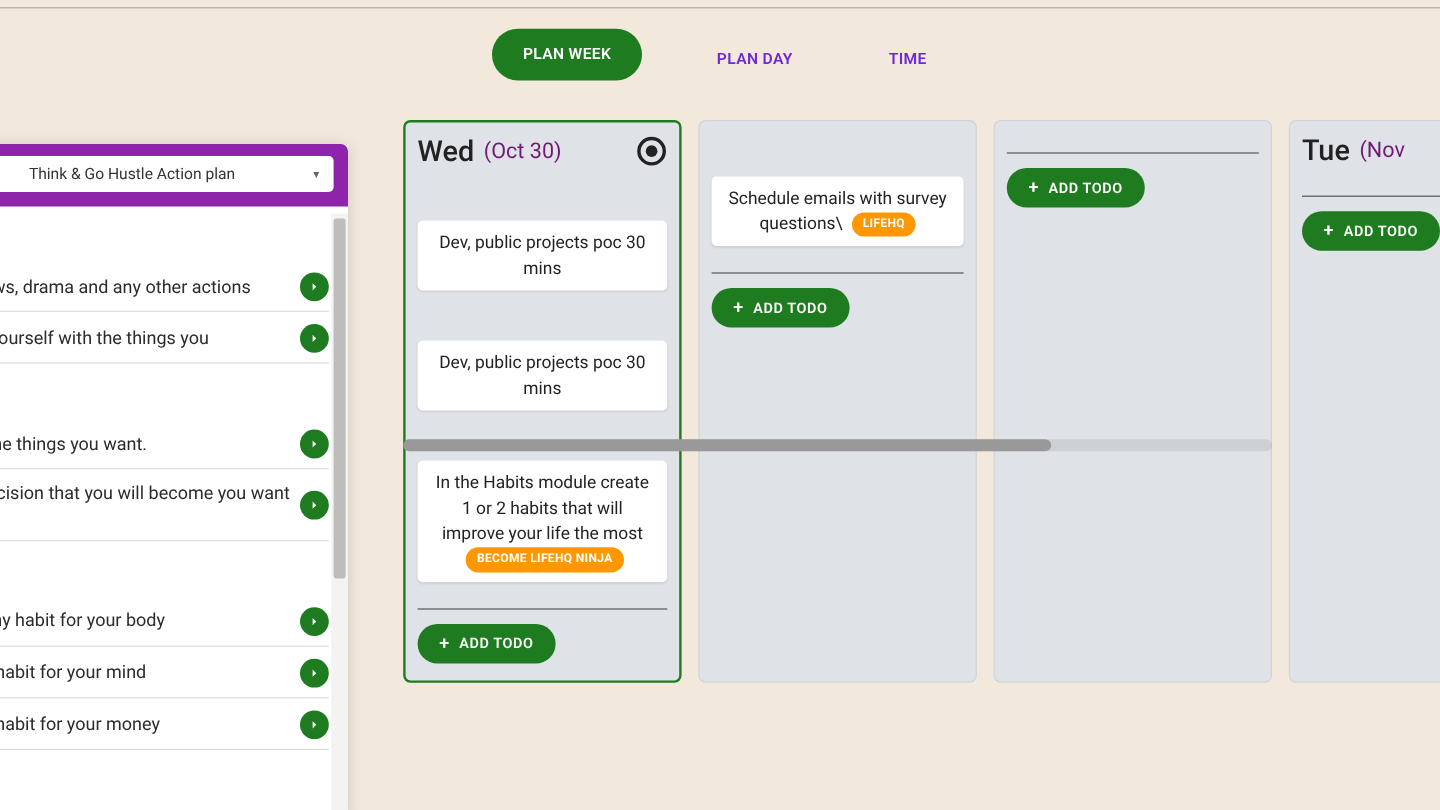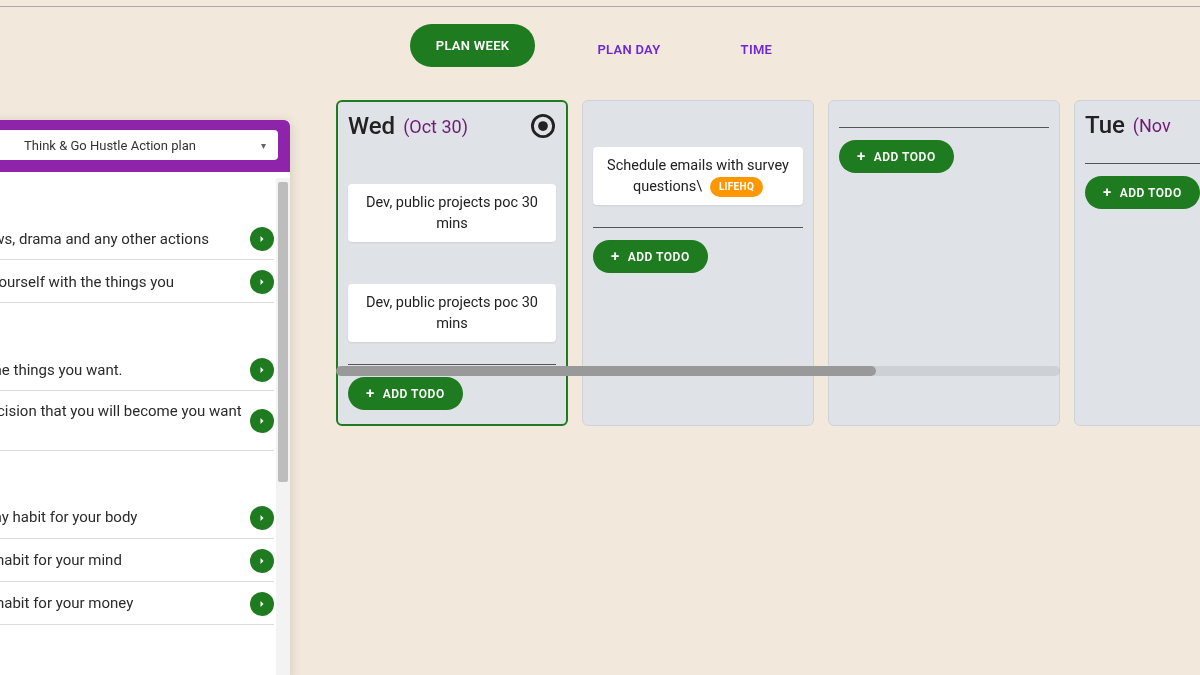--- a/index.html
+++ b/index.html
@@ -324,20 +324,21 @@
       <div class="day-head">
         <span class="day-name">Wed</span>
         <span class="day-date">(Oct 30)</span>
         <span class="bullseye"><svg viewBox="0 0 32 32">
             <circle cx="16" cy="16" r="13" fill="none" stroke="#222" stroke-width="3.5"></circle>
             <circle cx="16" cy="16" r="6" fill="#222"></circle>
           </svg></span>
       </div>
       <div class="card"><span>Dev, public projects poc 30 mins </span></div>
       <div class="card"><span>Dev, public projects poc 30 mins </span></div>
+      <div class="card"><span>In the Habits module create 1 or 2 habits that will improve your life the most </span><span class="badge">BECOME LIFEHQ NINJA</span></div>
       <div class="divider"></div>
       <div class="add-btn">
         <span class="plus">+</span>
         <span>ADD TODO</span>
       </div>
     </div>
     <div class="day-col">
       <div class="card"><span>Schedule emails with survey questions\ </span><span class="badge">LIFEHQ</span></div>
       <div class="divider"></div>
       <div class="add-btn">

